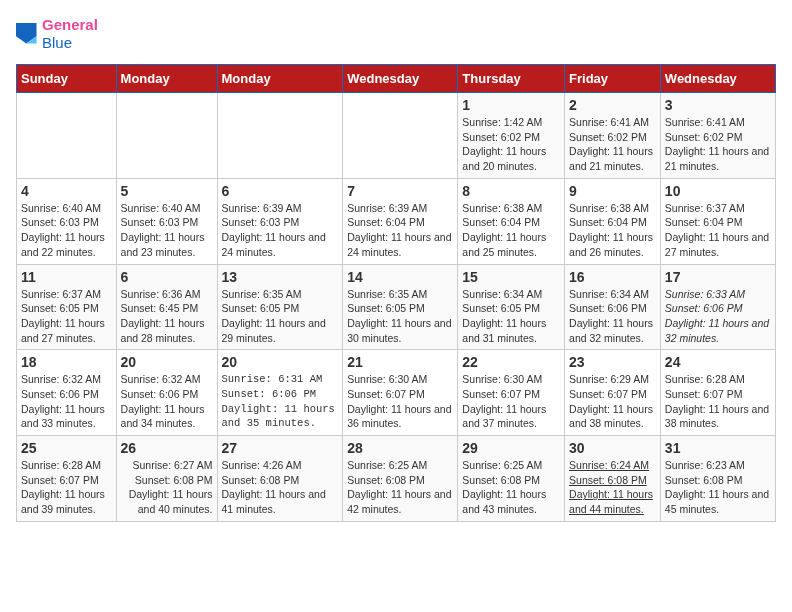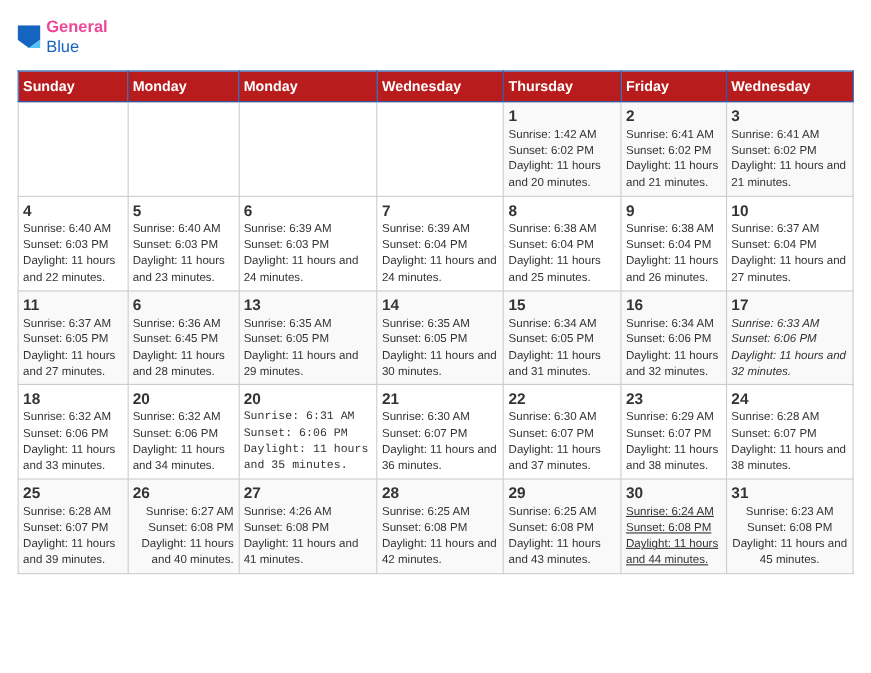--- a/index.html
+++ b/index.html
@@ -292,19 +292,19 @@
 Daylight: 11 hours and 43 minutes.</div>
         </td>
         <td>
           <div class="day-number">30</div>
           <div class="day-detail" style="white-space: pre-line; text-decoration: underline;">Sunrise: 6:24 AM
 Sunset: 6:08 PM
 Daylight: 11 hours and 44 minutes.</div>
         </td>
         <td>
           <div class="day-number">31</div>
-          <div class="day-detail" style="white-space: pre-line; text-align: center;">Sunrise: 6:23 AM
+          <div class="day-detail" style="white-space: pre-line;">Sunrise: 6:23 AM
 Sunset: 6:08 PM
 Daylight: 11 hours and 45 minutes.</div>
         </td>
       </tr>
     </tbody>
 </table>
 
 </body></html>

